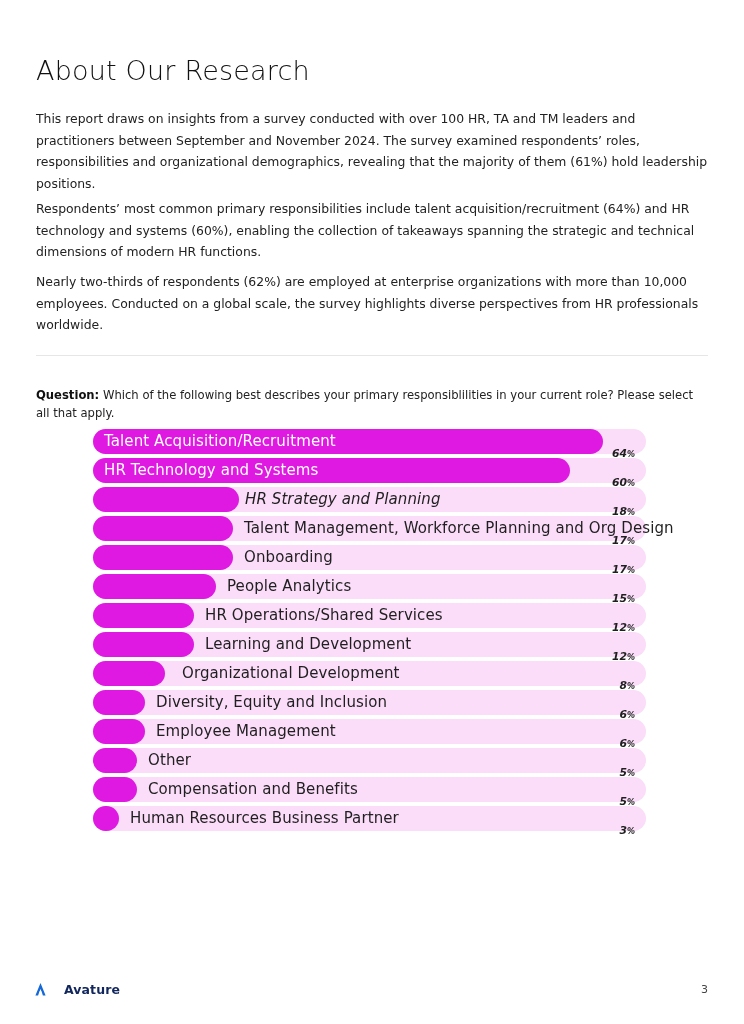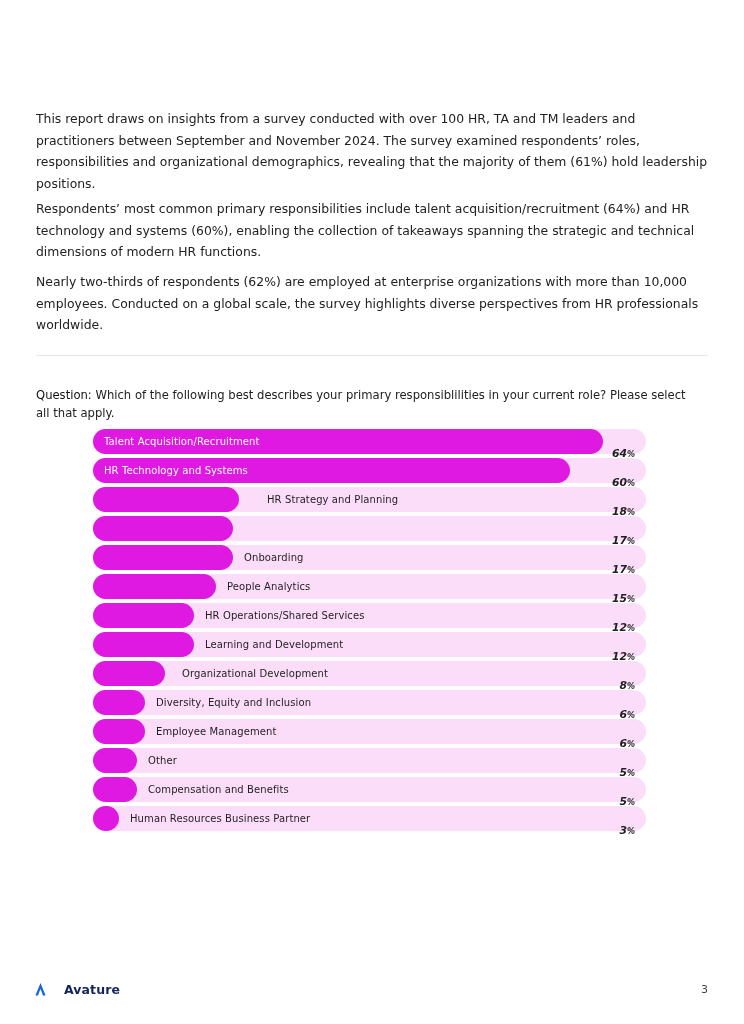--- a/index.html
+++ b/index.html
@@ -64,21 +64,21 @@
   .question {
     position: absolute;
     left: 36px;
     top: 374px;
     width: 660px;
     font-size: 11.6px;
     line-height: 18.5px;
     color: #222222;
   }
   .question .q-label {
-    font-weight: 400;
+    font-weight: 700;
     color: #111111;
   }
 
   
   .chart {
     position: absolute;
     left: 93px;
     top: 429px;
     width: 553px;
   }
@@ -102,21 +102,21 @@
     top: 0;
     height: 25px;
     border-radius: 12.5px;
     background: #df19e2;
   }
   .bar-label {
     position: absolute;
     top: 0;
     height: 25px;
     line-height: 25px;
-    font-size: 10px;
+    font-size: 15px;
     white-space: nowrap;
     letter-spacing: 0.1px;
   }
   .bar-label.inside {
     color: #ffffff;
     left: 11px;
   }
   .bar-label.outside {
     color: #1f1f1f;
   }
@@ -159,20 +159,21 @@
     top: 983px;
     font-size: 11px;
     color: #444444;
   }
 </style>
 </head>
 <body>
 
 <div class="page">
 
+  <h1 class="page-title">About Our Research</h1>
 
   <p class="body-block para-1">This report draws on insights from a survey conducted with over 100 HR, TA and TM leaders and practitioners between September and November 2024. The survey examined respondents’ roles, responsibilities and organizational demographics, revealing that the majority of them (61%) hold leadership positions.</p>
 
   <p class="body-block para-2">Respondents’ most common primary responsibilities include talent acquisition/recruitment (64%) and HR technology and systems (60%), enabling the collection of takeaways spanning the strategic and technical dimensions of modern HR functions.</p>
 
   <p class="body-block para-3">Nearly two-thirds of respondents (62%) are employed at enterprise organizations with more than 10,000 employees. Conducted on a global scale, the survey highlights diverse perspectives from HR professionals worldwide.</p>
 
   <div class="divider"></div>
 
   <p class="question">
@@ -188,26 +189,27 @@
       </div>
       <div class="chart-row">
         <div class="track" style="width: 553px;"></div>
         <div class="bar" style="width: 477px;"></div>
         <span class="bar-label inside">HR Technology and Systems</span>
         <span class="bar-value"><span>60</span><span class="pct">%</span></span>
       </div>
       <div class="chart-row">
         <div class="track" style="width: 553px;"></div>
         <div class="bar" style="width: 146px;"></div>
-        <span class="bar-label outside" style="left: 174px;">HR Strategy and Planning</span>
+        <span class="bar-label outside" style="left: 152px; font-style: italic;">HR Strategy and Planning</span>
         <span class="bar-value"><span>18</span><span class="pct">%</span></span>
       </div>
       <div class="chart-row">
         <div class="track" style="width: 553px;"></div>
         <div class="bar" style="width: 140px;"></div>
+        <span class="bar-label outside" style="left: 151px;">Talent Management, Workforce Planning and Org Design</span>
         <span class="bar-value"><span>17</span><span class="pct">%</span></span>
       </div>
       <div class="chart-row">
         <div class="track" style="width: 553px;"></div>
         <div class="bar" style="width: 140px;"></div>
         <span class="bar-label outside" style="left: 151px;">Onboarding</span>
         <span class="bar-value"><span>17</span><span class="pct">%</span></span>
       </div>
       <div class="chart-row">
         <div class="track" style="width: 553px;"></div>

